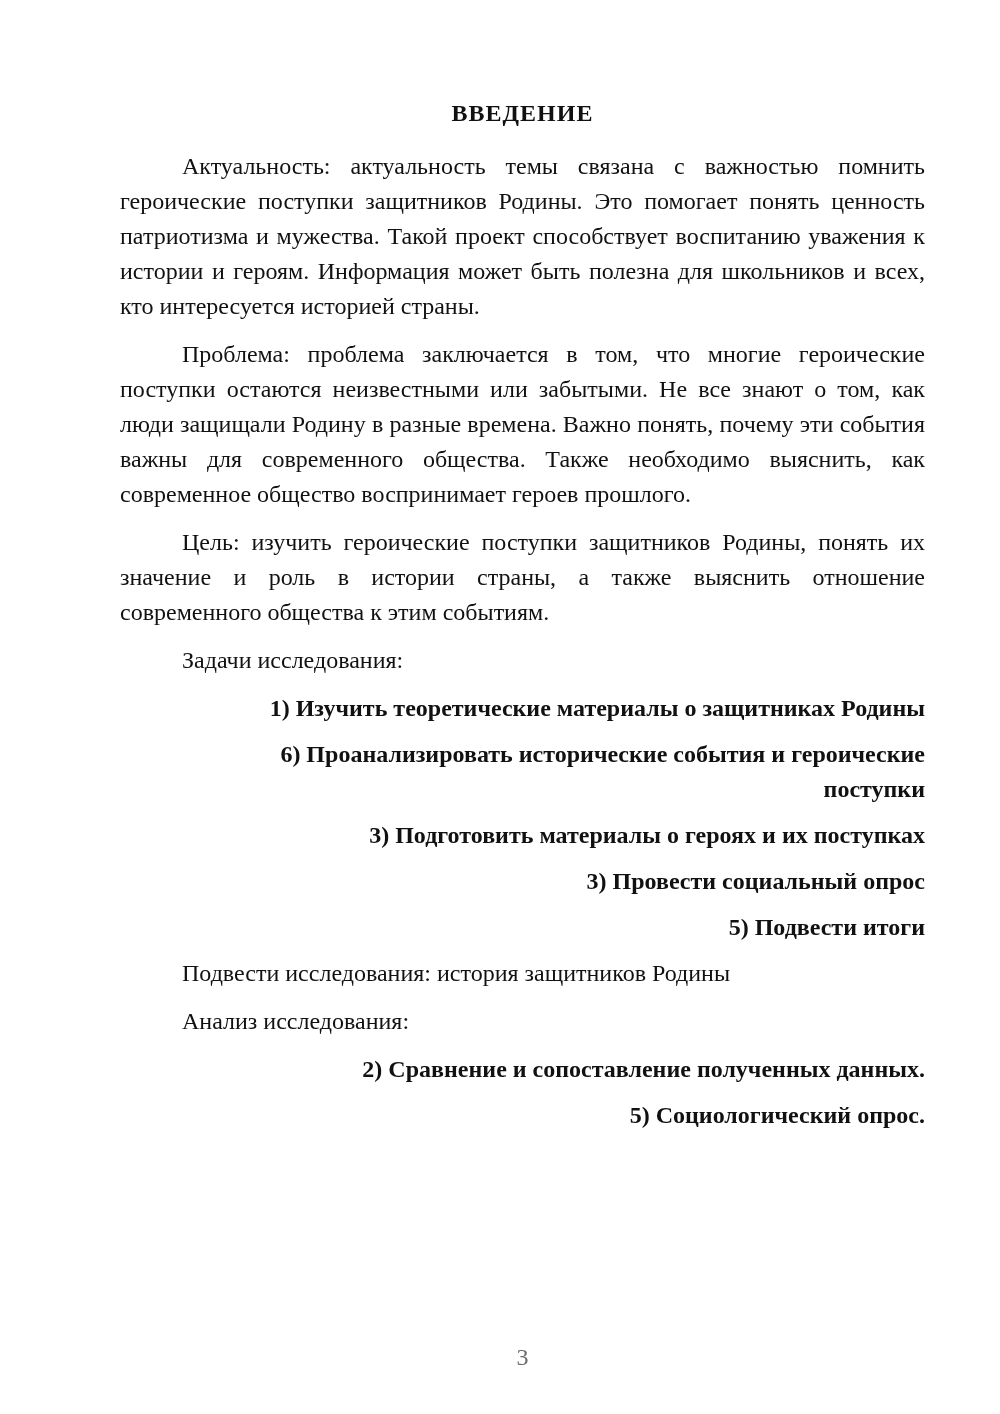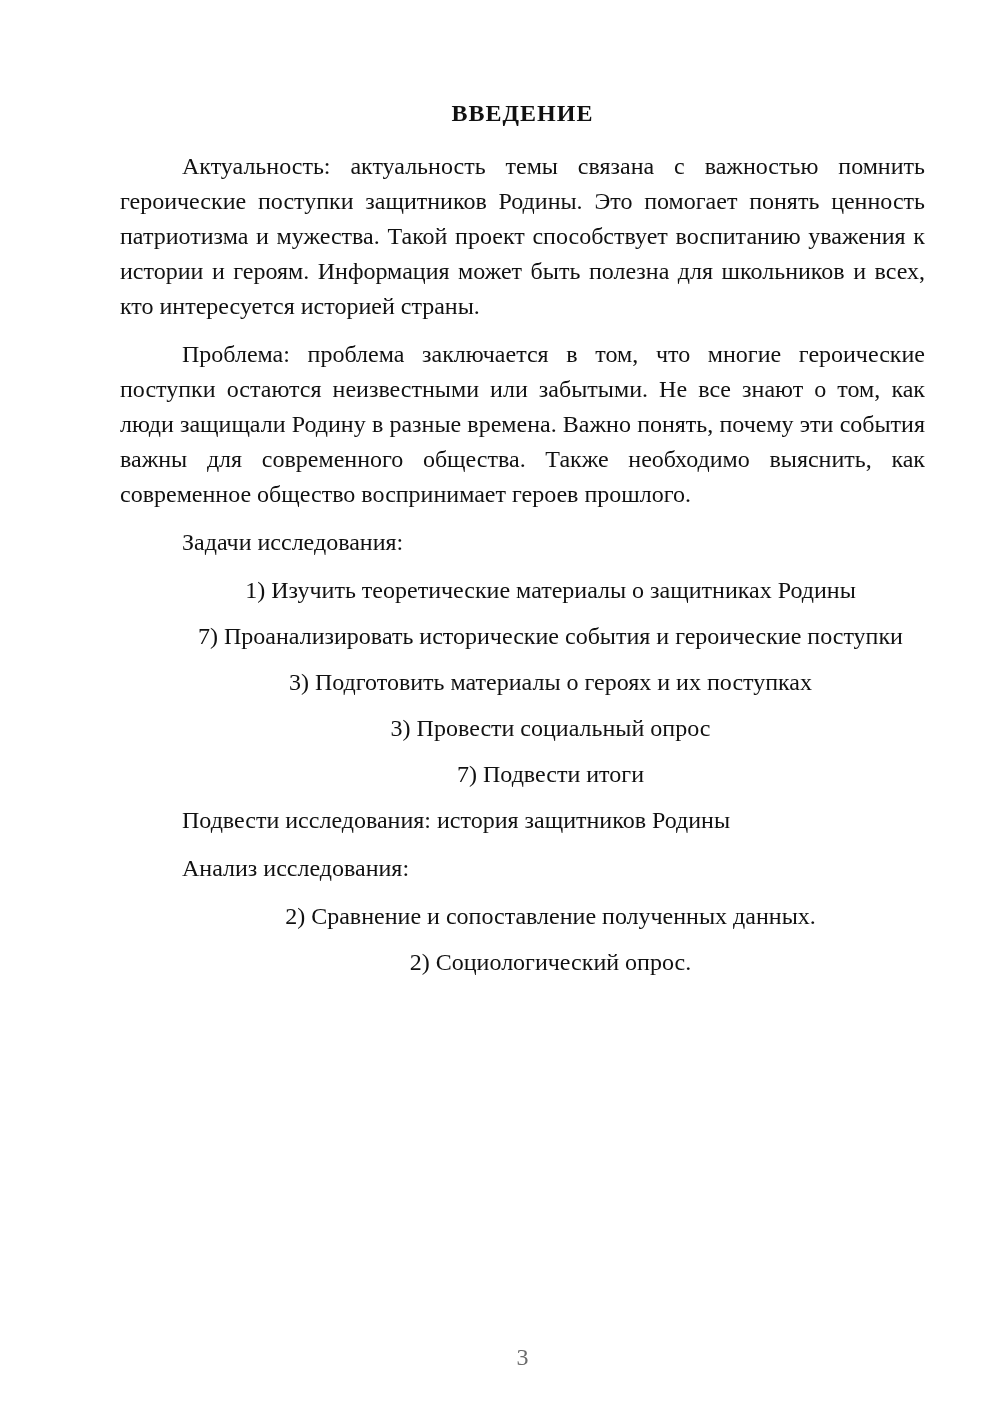--- a/index.html
+++ b/index.html
@@ -32,21 +32,22 @@
     line-height: 35px;
   }
   .para {
     margin: 0 0 13px 0;
     text-indent: 62px;
     text-align: justify;
   }
   .item {
     margin: 0 0 11px 0;
     padding-left: 56px;
-    text-align: center;
+    text-align: right;
+    font-weight: bold;
   }
   .page-number {
     position: absolute;
     left: 120px;
     width: 805px;
     bottom: 44px;
     text-align: center;
     color: #6b6b6b;
     font-size: 24px;
     line-height: 26px;
@@ -57,34 +58,35 @@
 
 <div class="page">
   <div class="content">
 
     <h1 class="doc-title">ВВЕДЕНИЕ</h1>
 
     <p class="para">Актуальность: актуальность темы связана с важностью помнить героические поступки защитников Родины. Это помогает понять ценность патриотизма и мужества. Такой проект способствует воспитанию уважения к истории и героям. Информация может быть полезна для школьников и всех, кто интересуется историей страны.</p>
 
     <p class="para">Проблема: проблема заключается в том, что многие героические поступки остаются неизвестными или забытыми. Не все знают о том, как люди защищали Родину в разные времена. Важно понять, почему эти события важны для современного общества. Также необходимо выяснить, как современное общество воспринимает героев прошлого.</p>
 
+    <p class="para">Цель: изучить героические поступки защитников Родины, понять их значение и роль в истории страны, а также выяснить отношение современного общества к этим событиям.</p>
 
     <p class="para">Задачи исследования:</p>
 
     <p class="item">1) Изучить теоретические материалы о защитниках Родины</p>
-    <p class="item">7) Проанализировать исторические события и героические поступки</p>
+    <p class="item">6) Проанализировать исторические события и героические поступки</p>
     <p class="item">3) Подготовить материалы о героях и их поступках</p>
     <p class="item">3) Провести социальный опрос</p>
-    <p class="item">7) Подвести итоги</p>
+    <p class="item">5) Подвести итоги</p>
 
 
     <p class="para">Подвести исследования: история защитников Родины</p>
 
 
     <p class="para">Анализ исследования:</p>
 
     <p class="item">2) Сравнение и сопоставление полученных данных.</p>
-    <p class="item">2) Социологический опрос.</p>
+    <p class="item">5) Социологический опрос.</p>
 
   </div>
 
   <div class="page-number">3</div>
 </div>
 
 </body></html>

